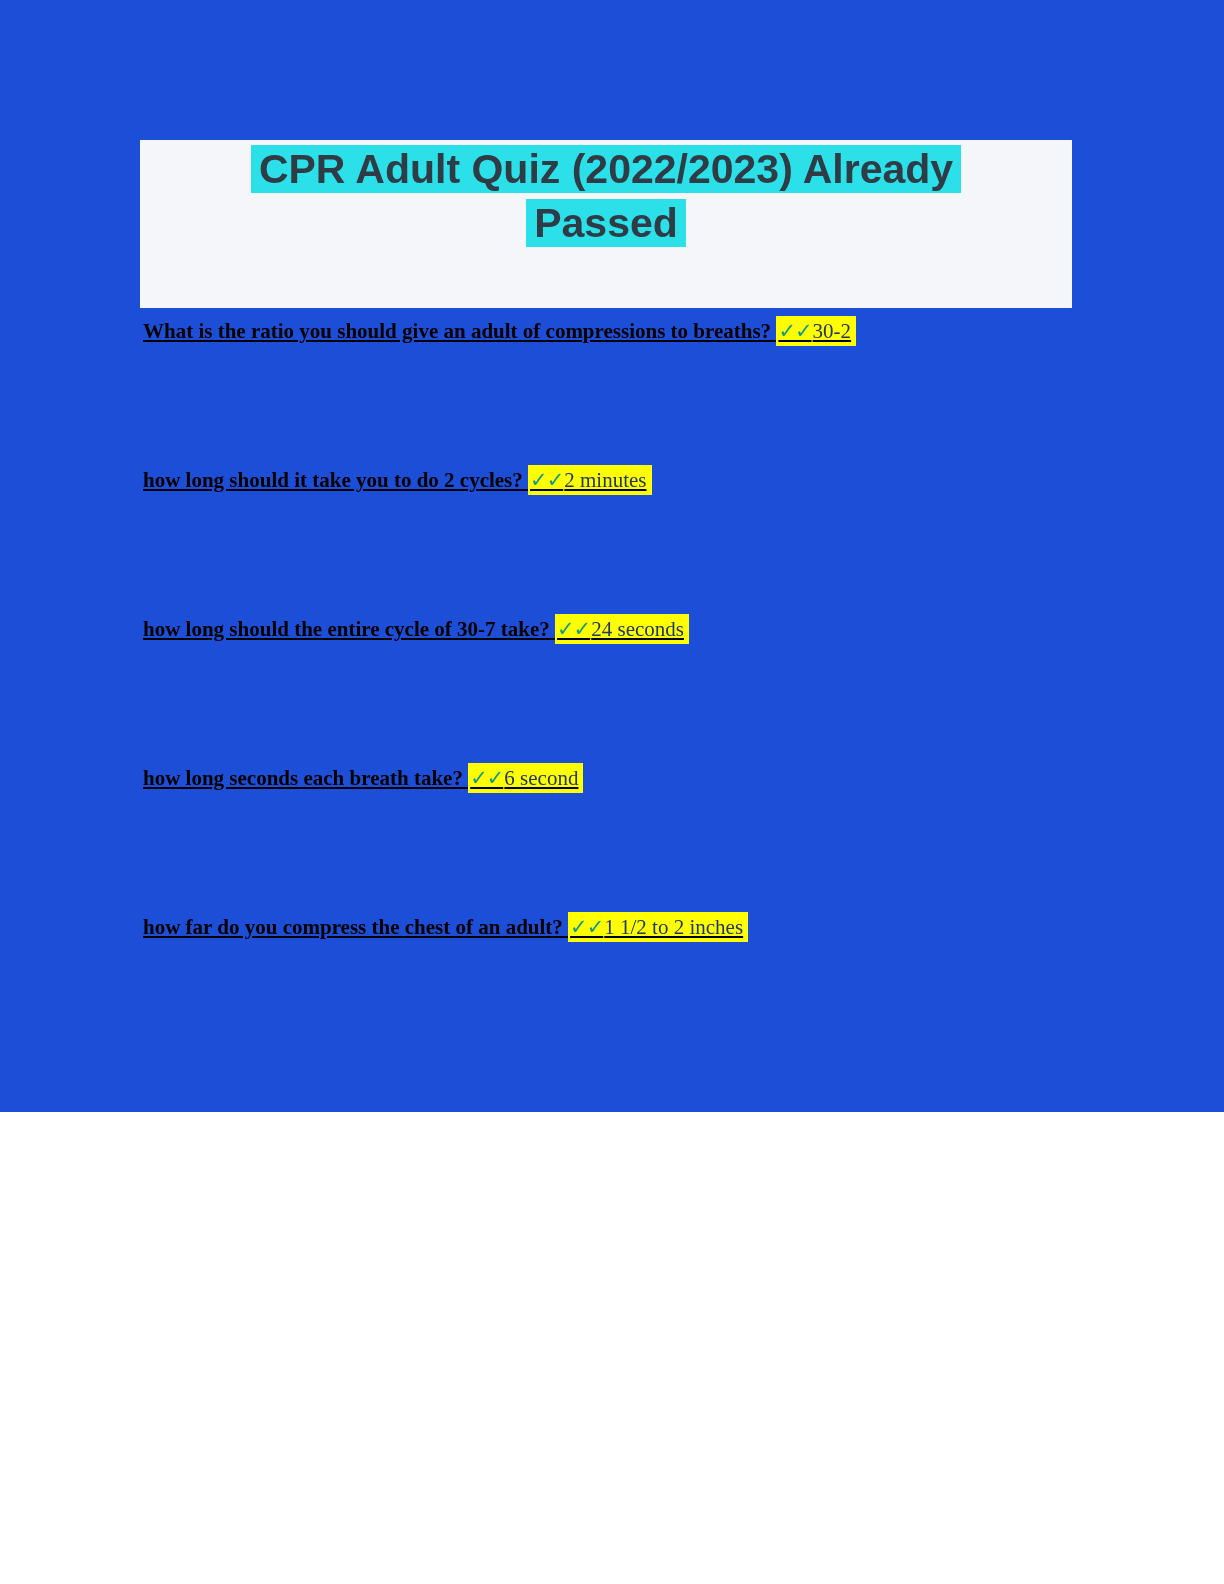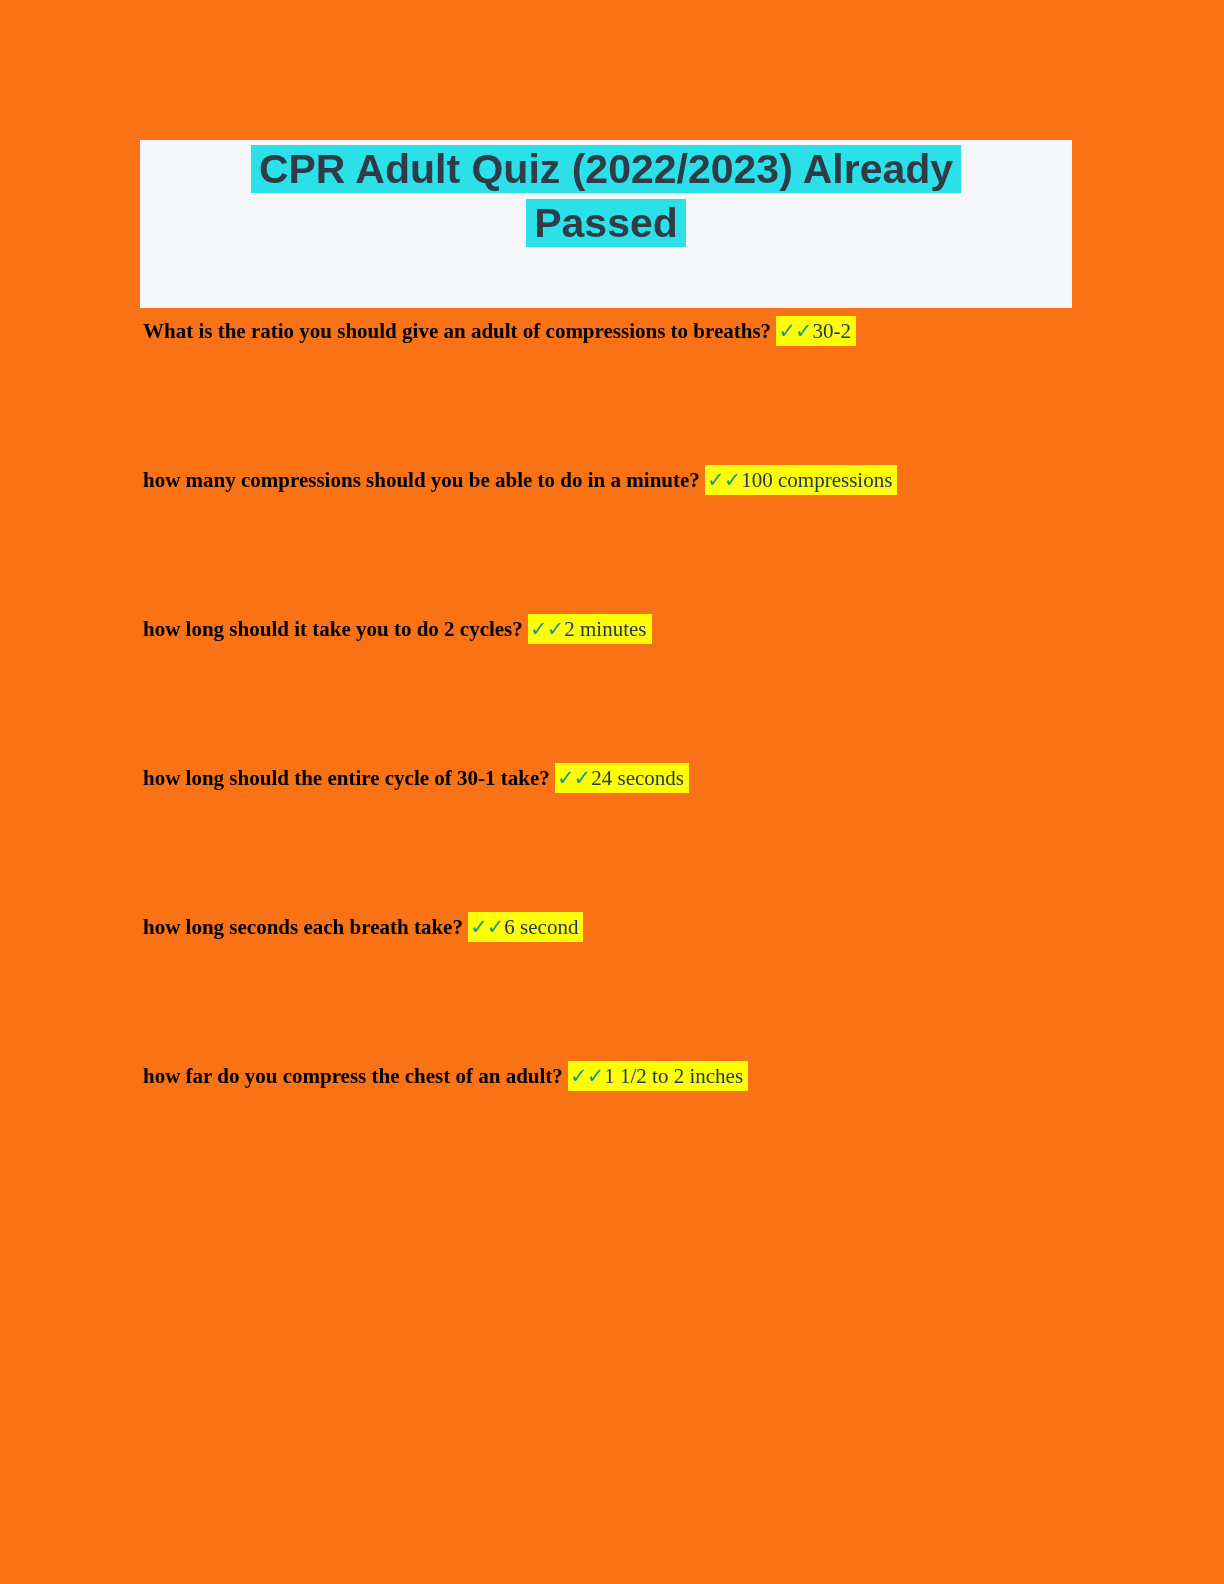--- a/index.html
+++ b/index.html
@@ -3,22 +3,22 @@
 <meta charset="utf-8">
 <style>
   html, body {
     margin: 0;
     padding: 0;
     background: #ffffff;
   }
   .page {
     position: relative;
     width: 1224px;
-    height: 1584px;
-    background: #f97316;
+    height: 1112px;
+    background: #1d4ed8;
     font-family: "Liberation Serif", serif;
     overflow: hidden;
   }
   .header-block {
     position: absolute;
     left: 140px;
     top: 140px;
     width: 932px;
     height: 168px;
     background: #f5f6fa;
@@ -36,20 +36,21 @@
   }
   .title-line .hl-cyan {
     background: #2be0e9;
     padding: 1px 8px;
   }
   .content {
     position: absolute;
     left: 143px;
     top: 310px;
     width: 960px;
+    text-decoration: underline;
   }
   .qa-row {
     font-size: 21px;
     line-height: 30px;
     margin-bottom: 119px;
     white-space: nowrap;
   }
   .qa-row:first-child {
     margin-top: 6px;
   }
@@ -83,30 +84,27 @@
   </div>
 
   <div class="content">
 
     <div class="qa-row">
       <span class="question">What is the ratio you should give an adult of compressions to breaths? </span><span class="answer-highlight"><span class="checkmarks">✓✓</span><span class="answer">30-2</span></span>
     </div>
 
 
 
-    <div class="qa-row">
-      <span class="question">how many compressions should you be able to do in a minute? </span><span class="answer-highlight"><span class="checkmarks">✓✓</span><span class="answer">100 compressions</span></span>
-    </div>
 
     <div class="qa-row">
       <span class="question">how long should it take you to do 2 cycles? </span><span class="answer-highlight"><span class="checkmarks">✓✓</span><span class="answer">2 minutes</span></span>
     </div>
 
     <div class="qa-row">
-      <span class="question">how long should the entire cycle of 30-1 take? </span><span class="answer-highlight"><span class="checkmarks">✓✓</span><span class="answer">24 seconds</span></span>
+      <span class="question">how long should the entire cycle of 30-7 take? </span><span class="answer-highlight"><span class="checkmarks">✓✓</span><span class="answer">24 seconds</span></span>
     </div>
 
     <div class="qa-row">
       <span class="question">how long seconds each breath take? </span><span class="answer-highlight"><span class="checkmarks">✓✓</span><span class="answer">6 second</span></span>
     </div>
 
     <div class="qa-row">
       <span class="question">how far do you compress the chest of an adult? </span><span class="answer-highlight"><span class="checkmarks">✓✓</span><span class="answer">1 1/2 to 2 inches</span></span>
     </div>
 

